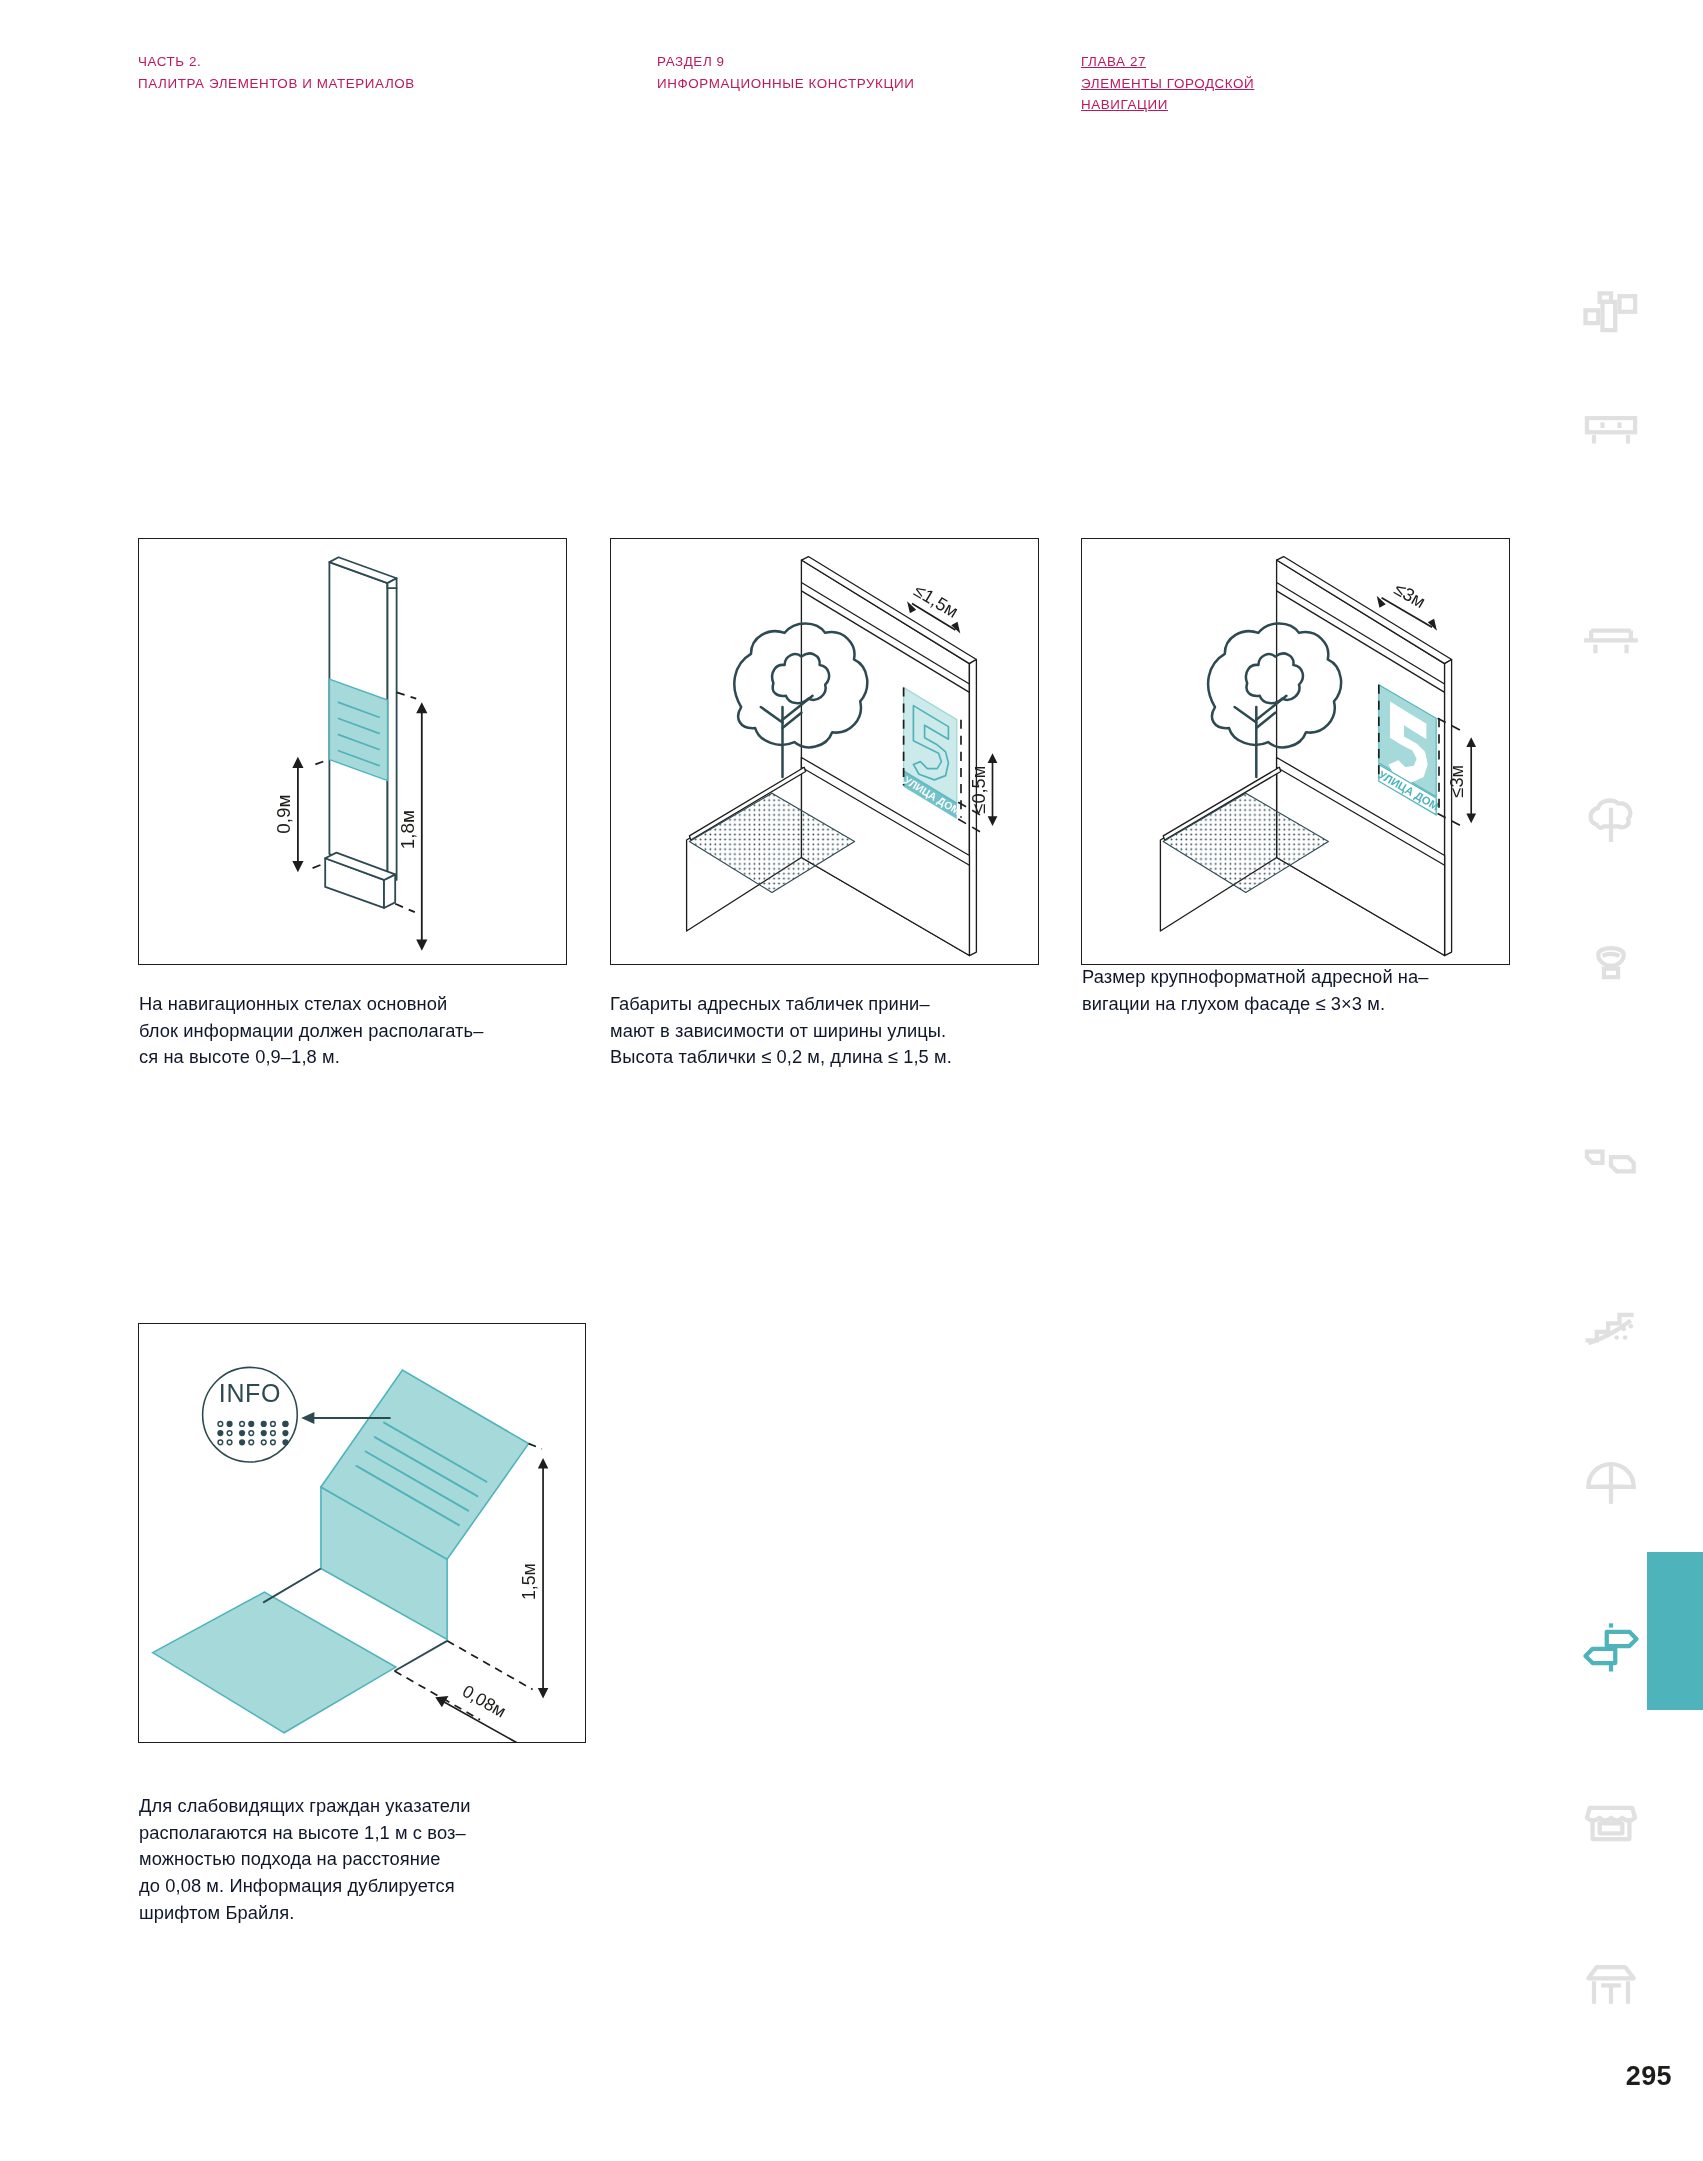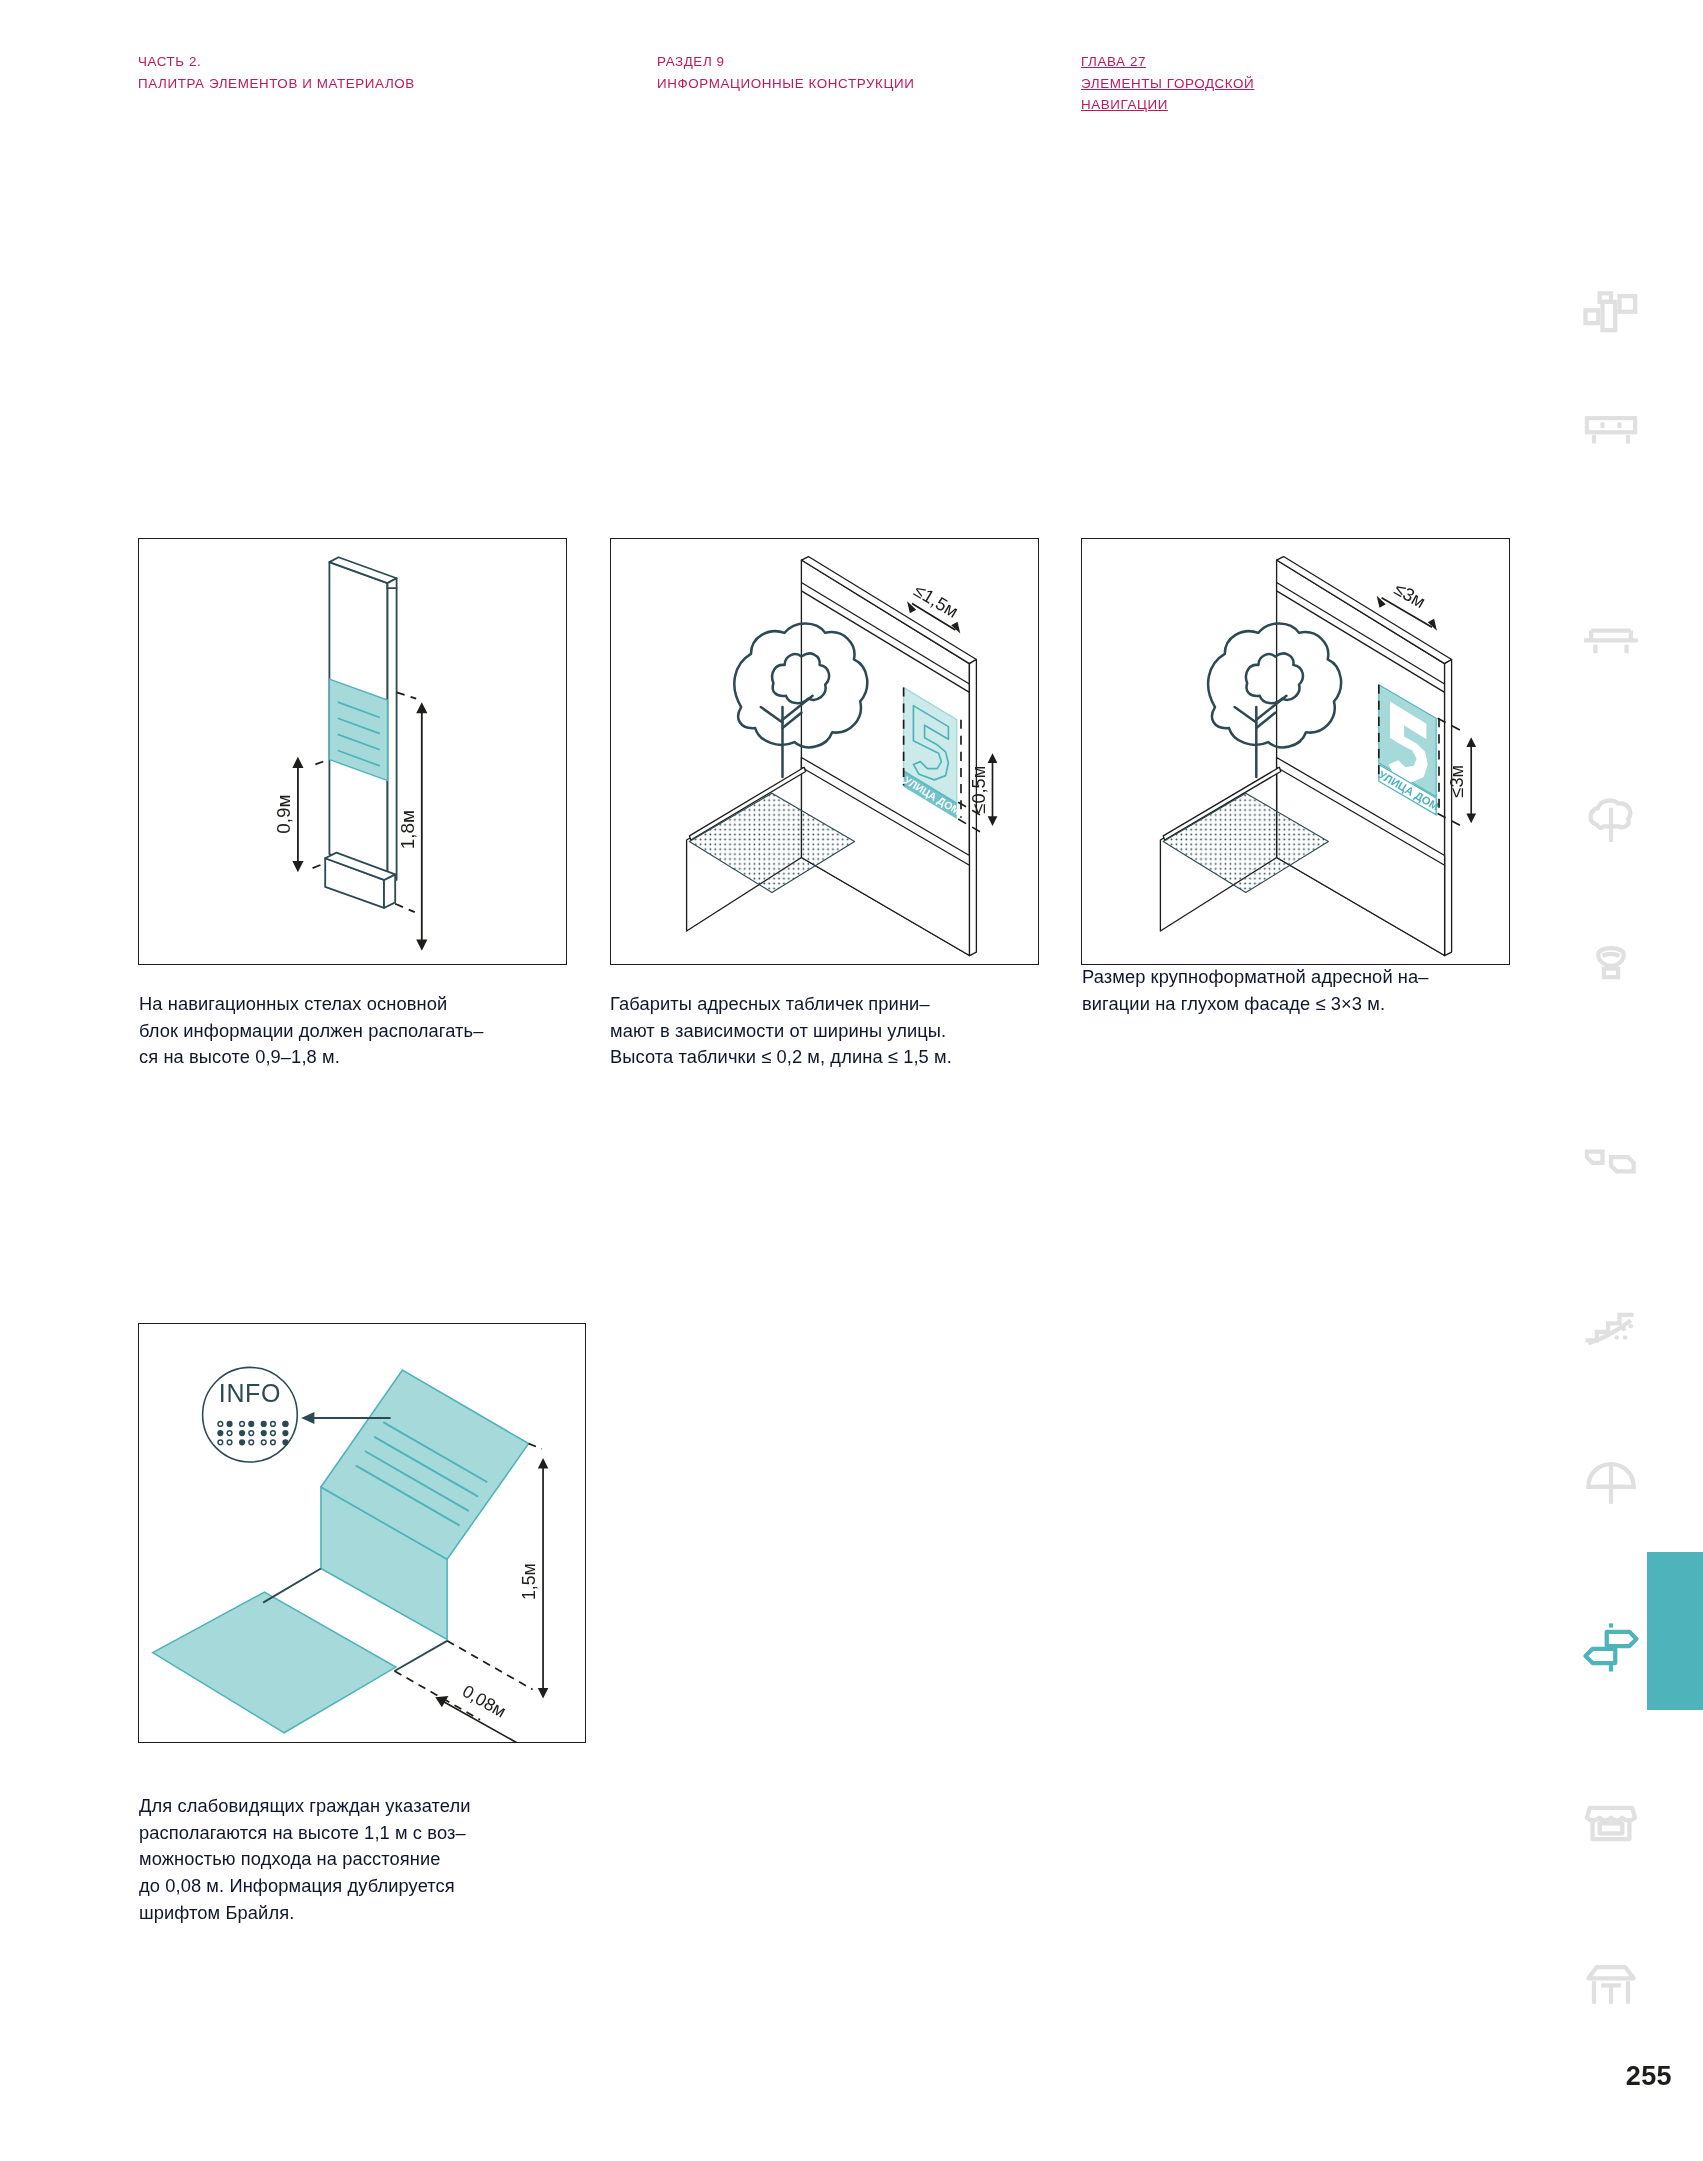--- a/index.html
+++ b/index.html
@@ -459,14 +459,14 @@
       <line x1="17" y1="25" x2="31" y2="25"></line>
       <line x1="24" y1="25" x2="24" y2="38"></line>
     </g>
       </svg>
   </div>
 
 </div>
 
 <div id="rail-marker"></div>
 
-<div id="page-number">255</div>
+<div id="page-number">295</div>
 
 
 </body></html>

